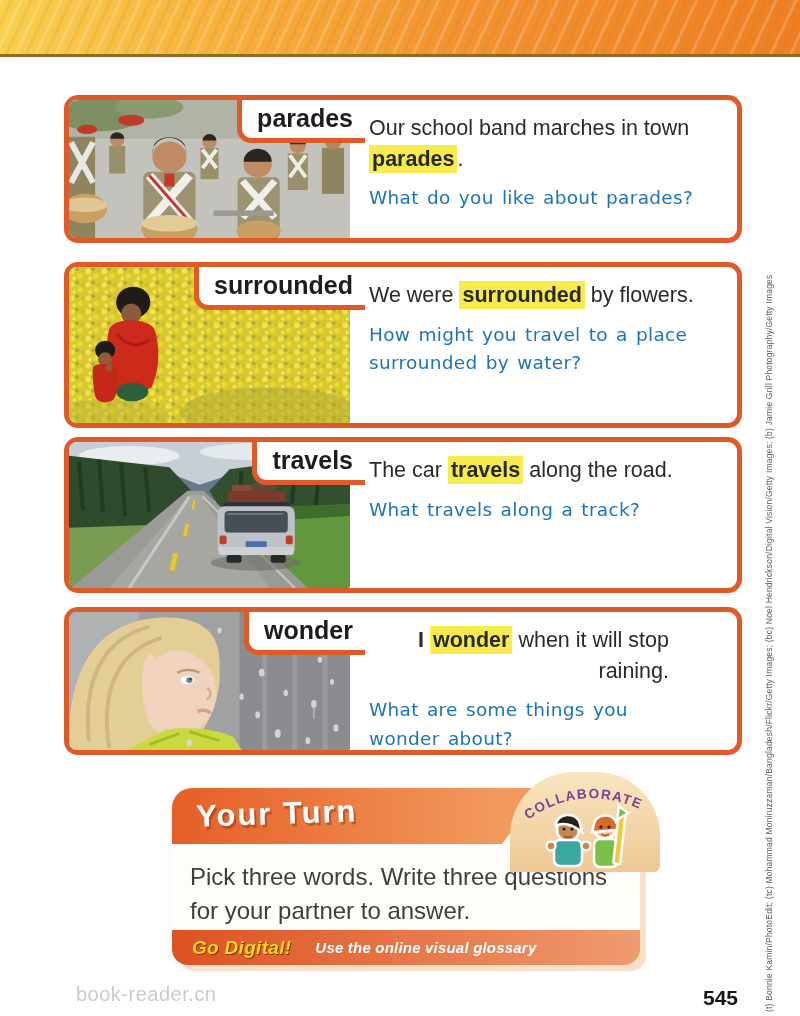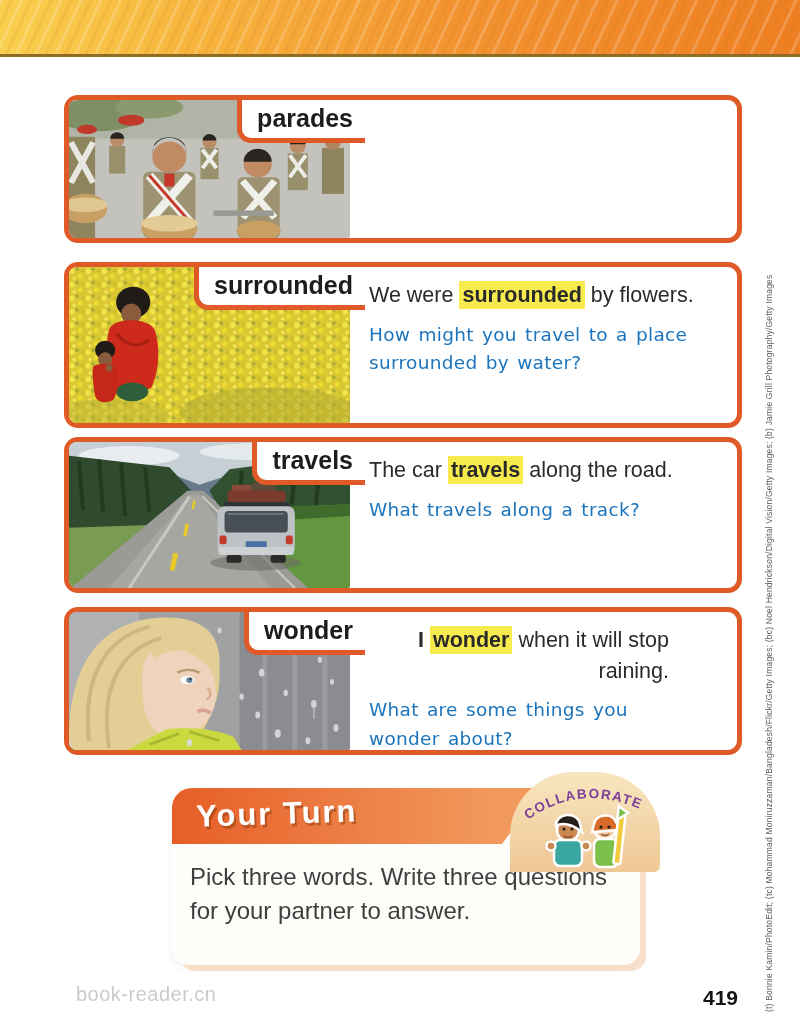--- a/index.html
+++ b/index.html
@@ -149,20 +149,24 @@
 
         <circle cx="188" cy="70" r="14" fill="#C08A62"></circle>
         <path d="M174,67 a14,14 0 0 1 28,0 z" fill="#2A2520"></path>
         <rect x="168" y="84" width="42" height="66" rx="5" fill="#9D9271"></rect>
         <path d="M173,88 L205,128 M205,88 L173,128" stroke="#F0F0EA" stroke-width="7"></path>
         <ellipse cx="189" cy="142" rx="22" ry="11" fill="#C8A064"></ellipse>
         <rect x="144" y="120" width="60" height="6" fill="#9A9A94"></rect>
       </svg>
     </div>
     <div class="word-tag">parades</div>
+    <div class="card-text">
+      <div class="sentence"><span>Our school band marches in town </span><span class="hl">parades</span><span>.</span></div>
+      <div class="question">What do you like about parades?</div>
+    </div>
   </div>
 
   <div class="vocab-card c3" style="top:437px;height:156px;">
     <div class="card-photo">
       <svg viewBox="0 0 280 150" preserveAspectRatio="none">
         <rect width="280" height="55" fill="#C5CFD5"></rect>
         <ellipse cx="60" cy="14" rx="50" ry="10" fill="#E9EDEF"></ellipse>
         <ellipse cx="190" cy="10" rx="60" ry="9" fill="#E4E9EB"></ellipse>
         <path d="M60,46 L95,30 L130,44 L165,32 L205,44 L240,34 L280,44 L280,60 L60,60 Z" fill="#68798B"></path>
         <path d="M0,14 L100,26 L122,50 L112,84 L0,92 Z" fill="#2F4A2C"></path>
@@ -322,19 +326,23 @@
           <circle cx="54" cy="57" r="1.6" fill="#1E1E1E"></circle>
             <circle cx="62" cy="57" r="1.6" fill="#1E1E1E"></circle>
           <circle cx="91" cy="55" r="1.6" fill="#1E1E1E"></circle>
             <circle cx="99" cy="55" r="1.6" fill="#1E1E1E"></circle>
           <path d="M54,64 q4,3 8,0" stroke="#8A4A2A" stroke-width="1.5" fill="none"></path>
           <path d="M91,62 q4,3 8,0" stroke="#8A4A2A" stroke-width="1.5" fill="none"></path>
         </g>
       </svg>
     </div>
     <div class="yt-body-text">Pick three words. Write three questions for your partner to answer.</div>
+    <div class="yt-footer">
+      <span class="go-digital">Go Digital!</span>
+      <span class="go-digital-text">Use the online visual glossary</span>
+    </div>
   </div>
 
   <div class="credits">(t) Bonnie Kamin/PhotoEdit; (tc) Mohammad Moniruzzaman/Bangladesh/Flickr/Getty Images; (bc) Noel Hendrickson/Digital Vision/Getty Images; (b) Jamie Grill Photography/Getty Images</div>
   <div class="watermark">book-reader.cn</div>
-  <div class="page-number">419</div>
+  <div class="page-number">545</div>
 
 </div>
 
 </body></html>

